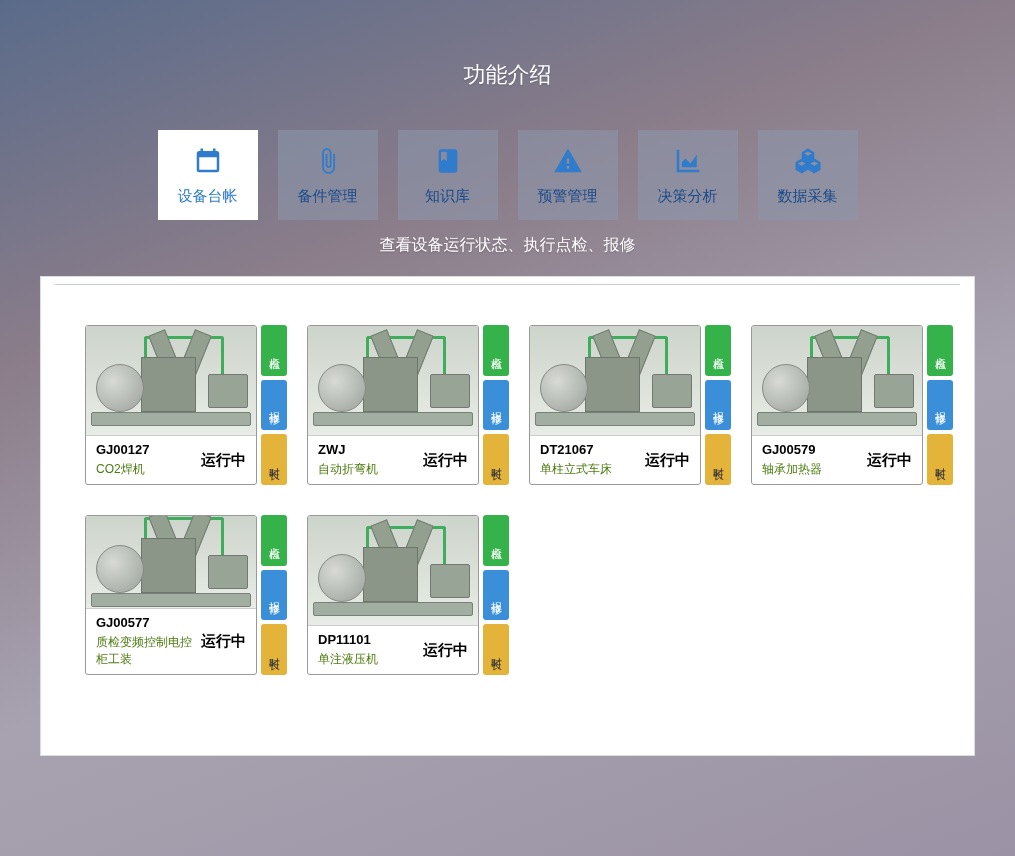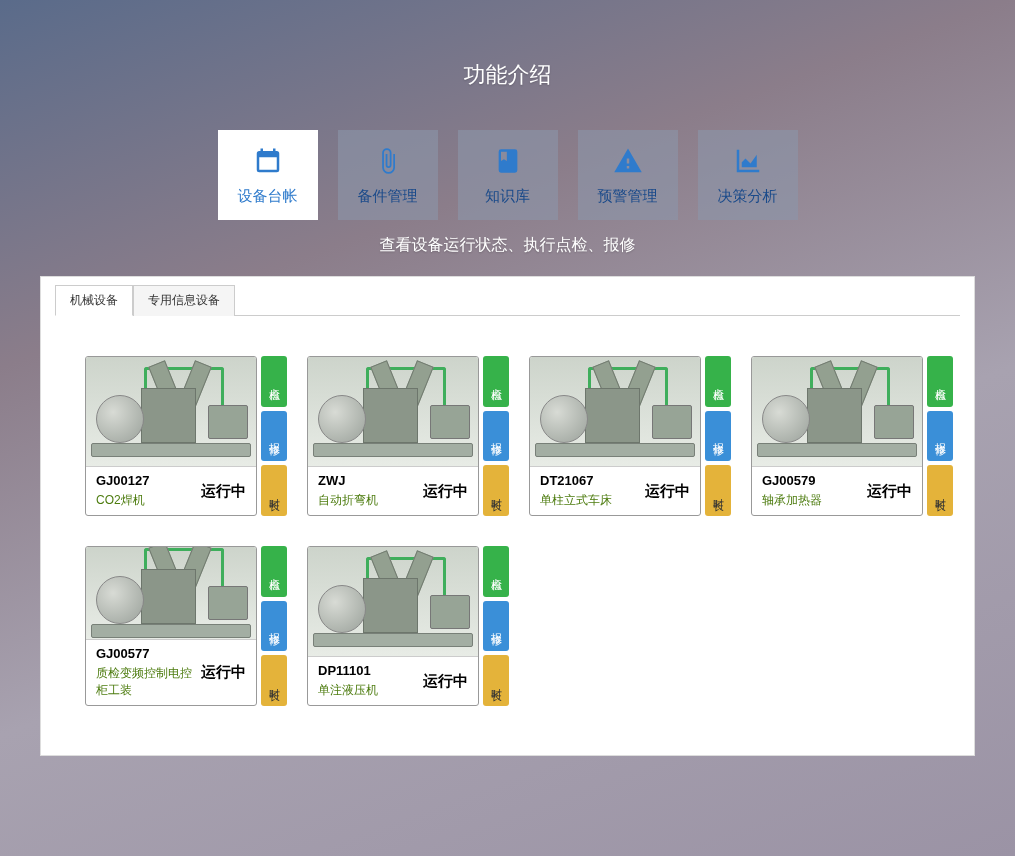--- a/index.html
+++ b/index.html
@@ -183,29 +183,33 @@
     <span>预警管理</span>
   </div>
   <div class="tab-item">
     <span class="icon-slot">
       <svg width="30" height="30" viewBox="0 0 24 24">
           <path d="M3 3v18h18v-2H5V3H3zm4 10l3-3 4 4 5-7v10H7v-4z"></path>
         </svg>
     </span>
     <span>决策分析</span>
   </div>
+  <div class="tab-item">
+    <span class="icon-slot">
+      <svg width="30" height="30" viewBox="0 0 24 24">
+          <path d="M12 2L7 5v5l-5 3v6l5 3 5-3 5 3 5-3v-6l-5-3V5l-5-3zm0 2.3L15 6l-3 1.7L9 6l3-1.7zM4 14l3-1.7 3 1.7-3 1.7L4 14zm10 0l3-1.7L20 14l-3 1.7L14 14z"></path>
+        </svg>
+    </span>
+    <span>数据采集</span>
+  </div>
 </div>
 
 <div class="subtitle">查看设备运行状态、执行点检、报修</div>
 
 <div class="panel">
-  <div class="panel-tabs">
-    <div class="panel-tab active">机械设备</div>
-    <div class="panel-tab">专用信息设备</div>
-  </div>
   <div class="panel-tab-border"></div>
   <div class="card-grid" id="card-grid">
   <div class="card">
     <div class="card-left">
       <div class="card-img">
         <div class="machine">
           <div class="m-frame"></div>
           <div class="m-v1"></div>
               <div class="m-v2"></div>
           <div class="m-block"></div>

